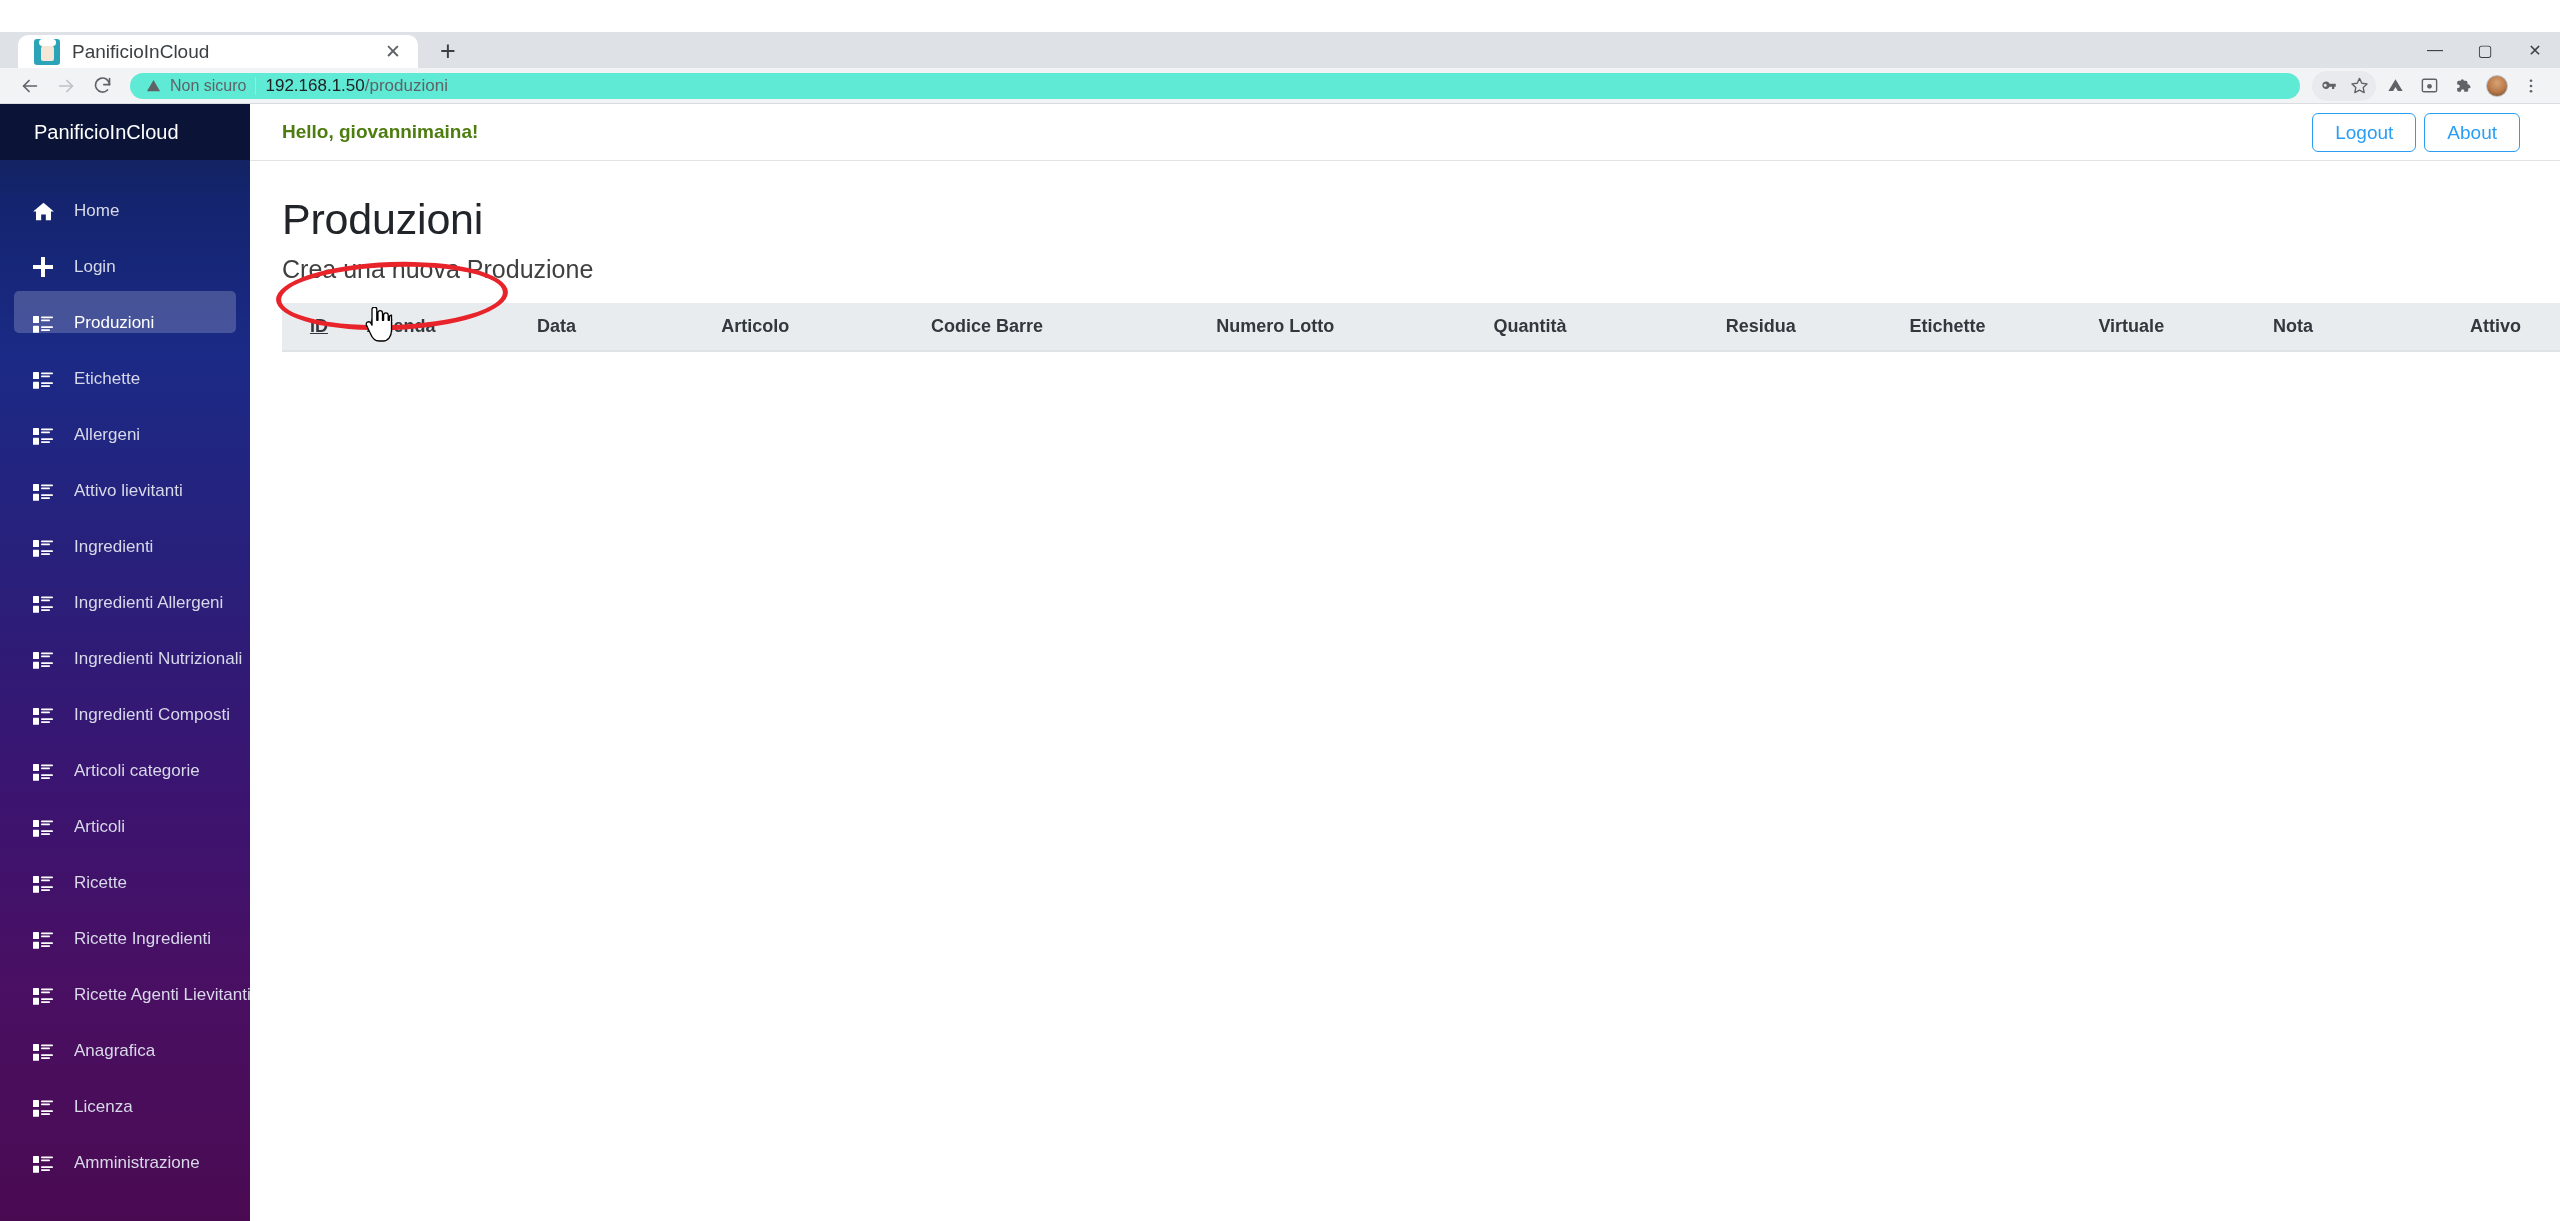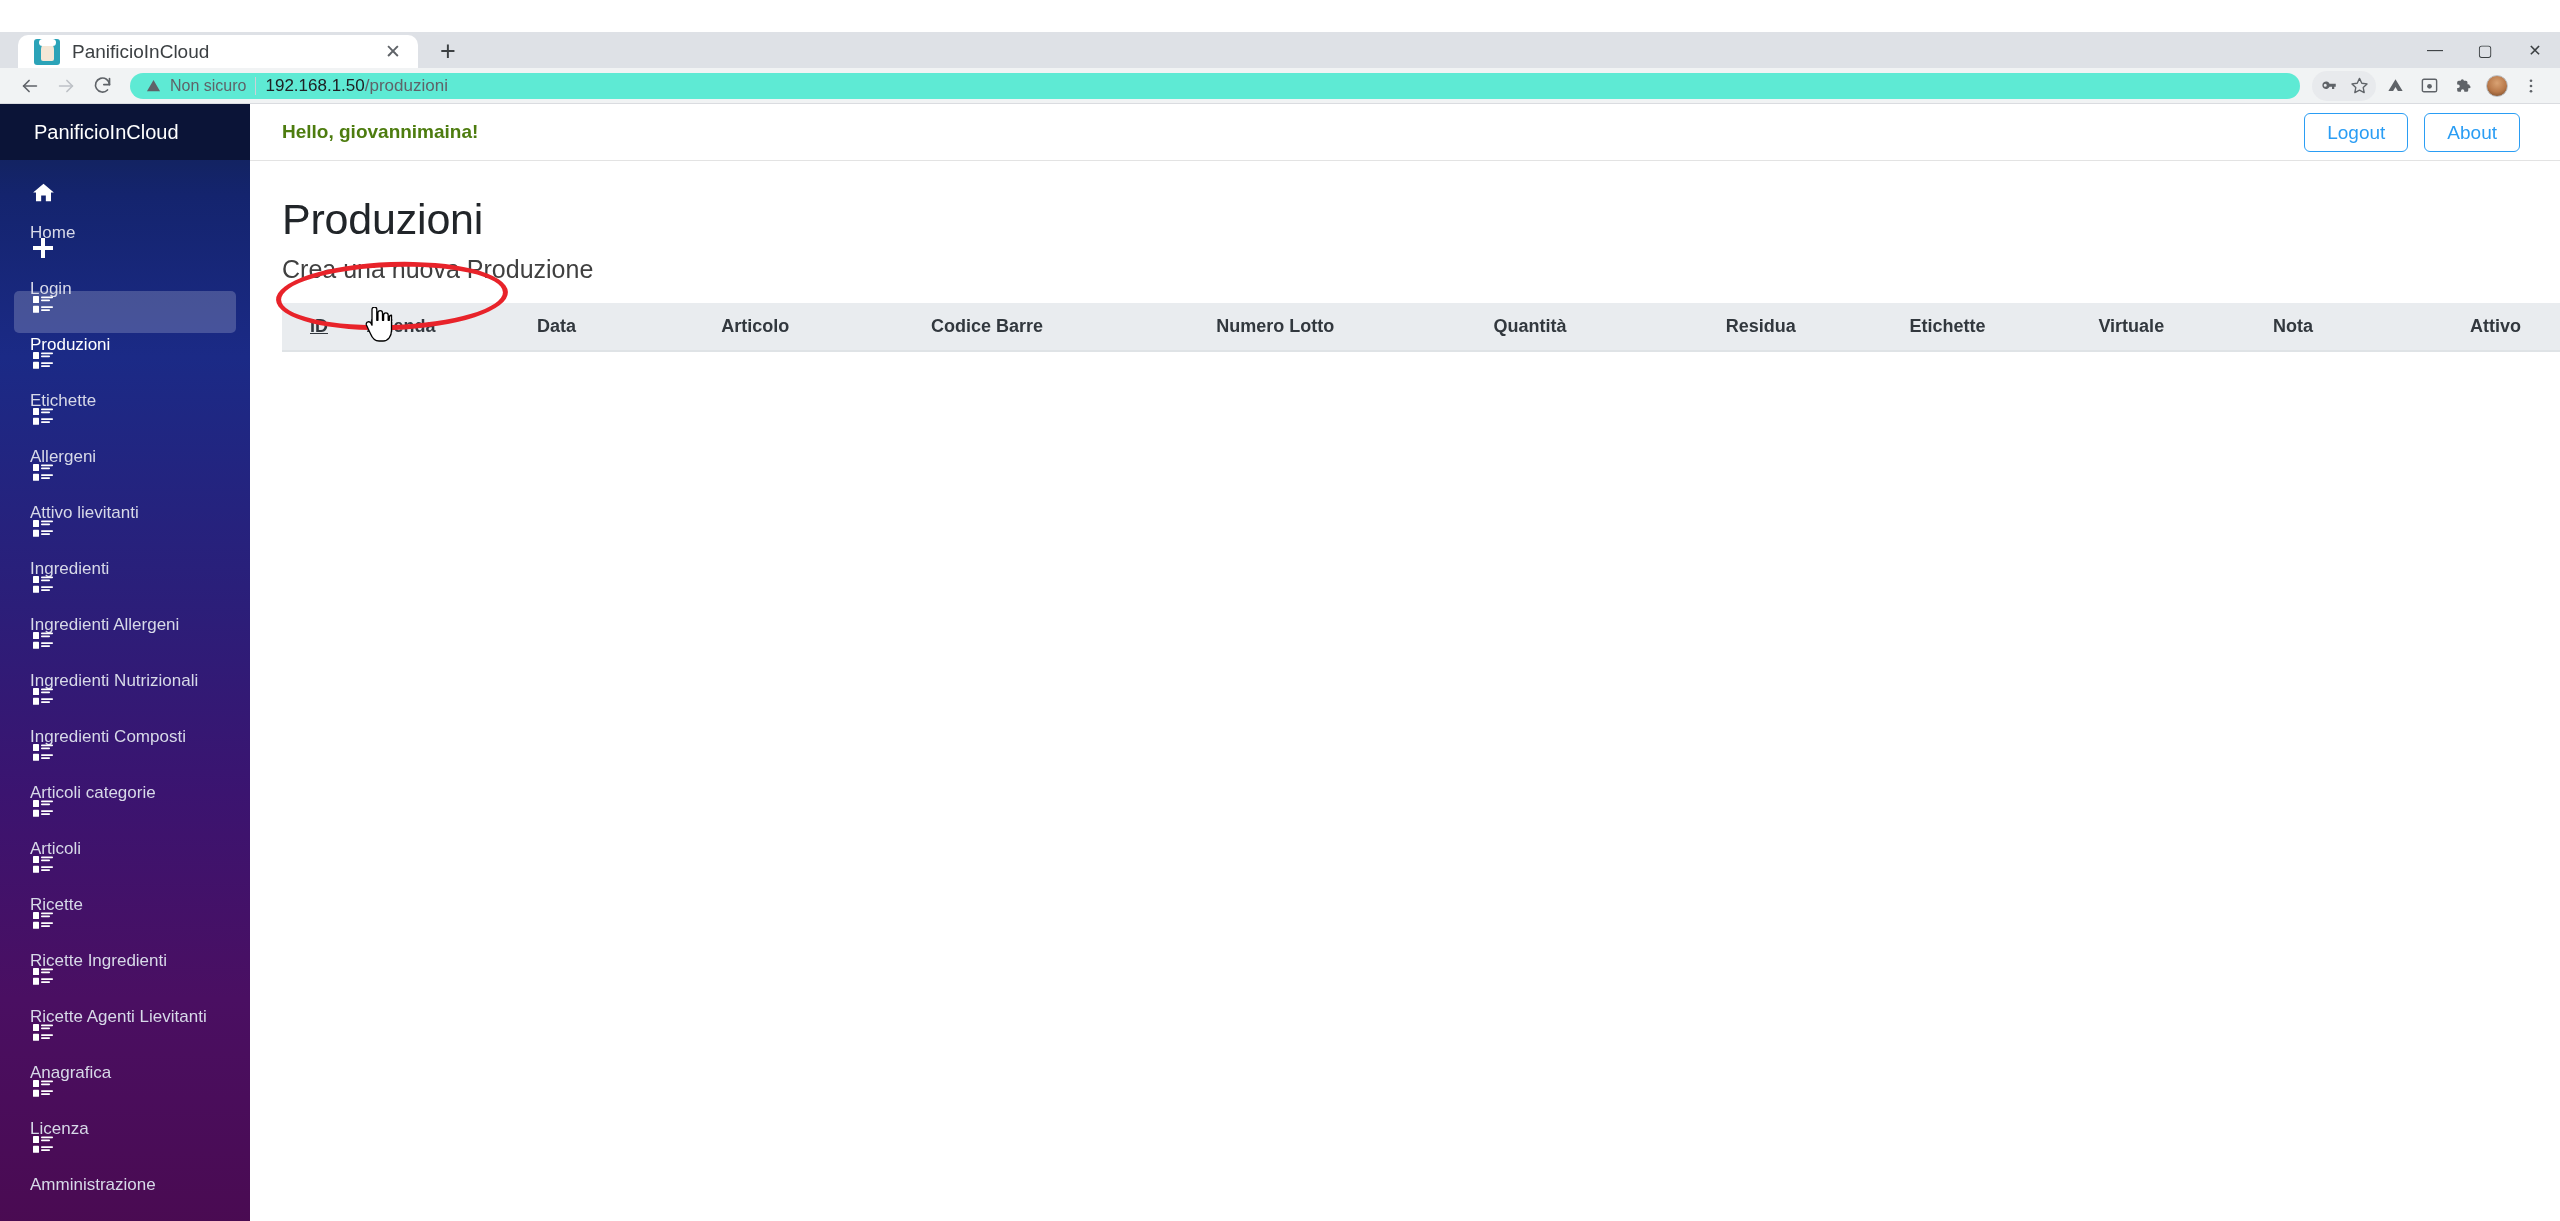--- a/index.html
+++ b/index.html
@@ -115,40 +115,39 @@
     position: relative; overflow: hidden;
   }
   .brand {
     height: 56px; background: #0b1437;
     display: flex; align-items: center; padding-left: 34px;
     color: #ffffff; font-size: 20px; font-weight: 400;
   }
   .nav { padding-top: 19px; }
   .nav-item {
     height: 42px; margin: 0 14px 14px 14px;
-    display: flex; align-items: flex-start; gap: 18px;
+    display: flex; align-items: flex-end; gap: 18px;
     padding-left: 16px; border-radius: 5px;
     color: #d7d9e8; font-size: 17px;
     white-space: nowrap;
-    flex-direction: column;
   }
   .nav-item.active { background: rgba(255,255,255,0.20); color:#ffffff; }
   .nav-ico { width: 26px; flex: 0 0 26px; display:flex; align-items:center; justify-content:center; }
   .nav-ico svg { display:block; }
 
   
   .main { flex: 1 1 auto; min-width:0; display:flex; flex-direction:column; background:#ffffff; }
   .topbar {
     height: 57px; flex: 0 0 57px;
     border-bottom: 1px solid #e3e3e3;
     display: flex; align-items: center;
     padding: 0 40px 0 32px;
   }
   .greeting { font-size: 19px; font-weight: bold; color: #4d7c0f; }
-  .topbar-actions { margin-left: auto; display: flex; gap: 16px; }
+  .topbar-actions { margin-left: auto; display: flex; gap: 8px; }
   .btn-outline {
     border: 1px solid #2a9df4; color: #2a9df4; background: transparent;
     border-radius: 6px; font-size: 19px; padding: 9px 22px;
     font-family: "Liberation Sans", sans-serif; line-height: 1;
   }
 
   .content { padding: 36px 0 0 32px; position: relative; }
   .page-title { font-size: 43px; font-weight: 400; color: #212529; line-height: 1.05; letter-spacing: -0.2px; }
   .create-link {
     display: inline-block; margin-top: 13px;

